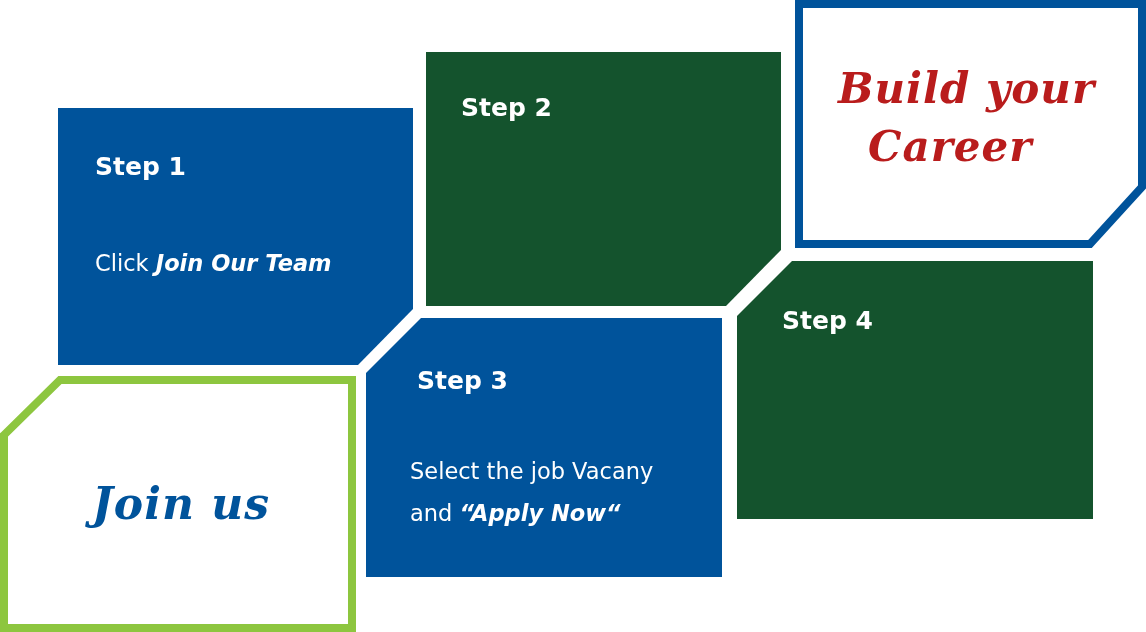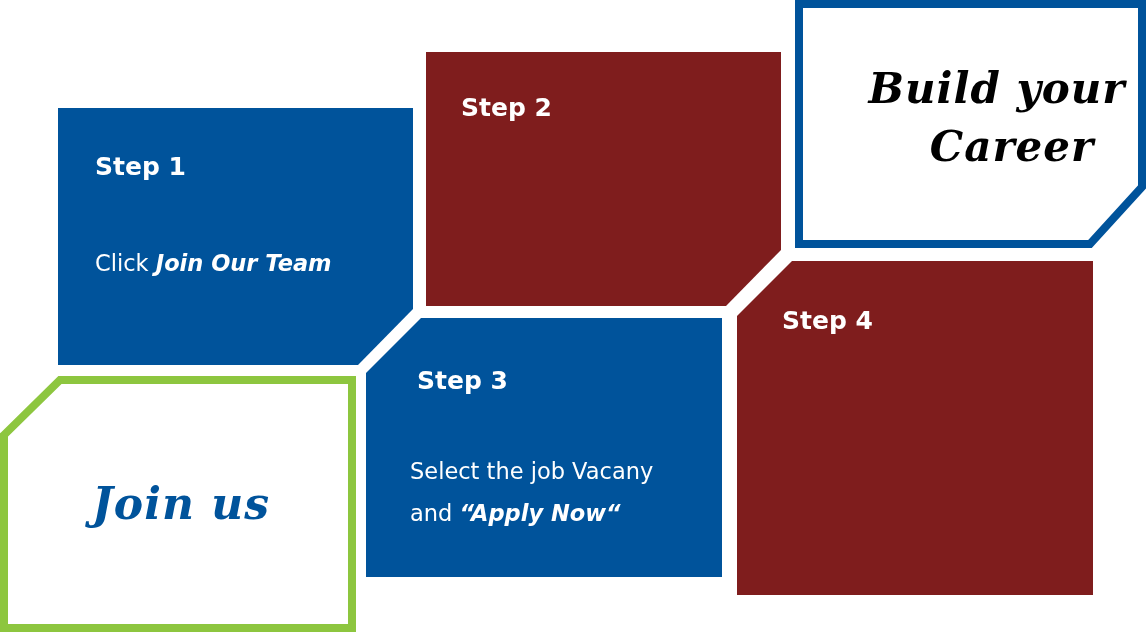--- a/index.html
+++ b/index.html
@@ -1,43 +1,43 @@
 <!DOCTYPE html>
 <html><head>
   <meta charset="utf-8">
   <style>
     html, body { margin: 0; padding: 0; background: #ffffff; }
     body { width: 1146px; height: 632px; position: relative; overflow: hidden;
            font-family: "DejaVu Sans", sans-serif; }
     .shape { position: absolute; }
     .card { position: absolute; color: #ffffff; box-sizing: border-box; }
     .blue { background: #00539b; padding-left: 43px; }
-    .green { background: #7f1d1d; text-decoration: underline; }
+    .green { background: #14532d; text-decoration: underline; }
     .step-title { position: absolute; font-weight: bold; font-size: 25px; margin: 0; white-space: nowrap; }
     .step-text { position: absolute; font-size: 22.5px; line-height: 42px; margin: 0; white-space: nowrap; }
     .step-text b { font-style: italic; font-weight: bold; }
     .script { position: absolute; font-family: "DejaVu Serif", serif; font-style: italic; font-weight: bold; white-space: nowrap; letter-spacing: 1px; }
     #card1 { left: 58px; top: 108px; width: 355px; height: 257px;
              clip-path: polygon(0 0, 100% 0, 100% 201px, 300px 100%, 0 100%); }
     #card2 { left: 426px; top: 52px; width: 355px; height: 254px;
              clip-path: polygon(0 0, 100% 0, 100% 198px, 300px 100%, 0 100%); }
     #card3 { left: 366px; top: 318px; width: 356px; height: 259px;
              clip-path: polygon(55px 0, 100% 0, 100% 100%, 0 100%, 0 55px); }
-    #card4 { left: 737px; top: 261px; width: 356px; height: 334px;
+    #card4 { left: 737px; top: 261px; width: 356px; height: 258px;
              clip-path: polygon(55px 0, 100% 0, 100% 100%, 0 100%, 0 55px); padding-left: 20px; }
   </style>
 </head>
 <body>
 
 <svg class="shape" style="left:0;top:0;" width="1146" height="632">
   <polygon points="799,4 1142,4 1142,187 1090,244 799,244" fill="#ffffff" stroke="#00539b" stroke-width="8"></polygon>
   <polygon points="4,435 60,380 352,380 352,628 4,628" fill="#ffffff" stroke="#8dc63f" stroke-width="8"></polygon>
 </svg>
 
-<div class="script" style="left:862px;top:60px;color:#000000;font-size:42px;line-height:58px;text-align:center;width:270px;">
+<div class="script" style="left:838px;top:60px;color:#b91c1c;font-size:42px;line-height:58px;text-align:left;width:270px;">
   <div>Build your</div>
   <div style="padding-left:30px;">Career</div>
 </div>
 
 <div class="script" style="left:92px;top:478px;color:#00539b;font-size:44px;">Join us</div>
 
 <div id="card1" class="card blue">
   <p class="step-title" style="left:37px;top:44px;">Step 1</p>
   <p class="step-text" style="left:37px;top:134px;">
     <span>Click </span><b>Join Our Team</b>

